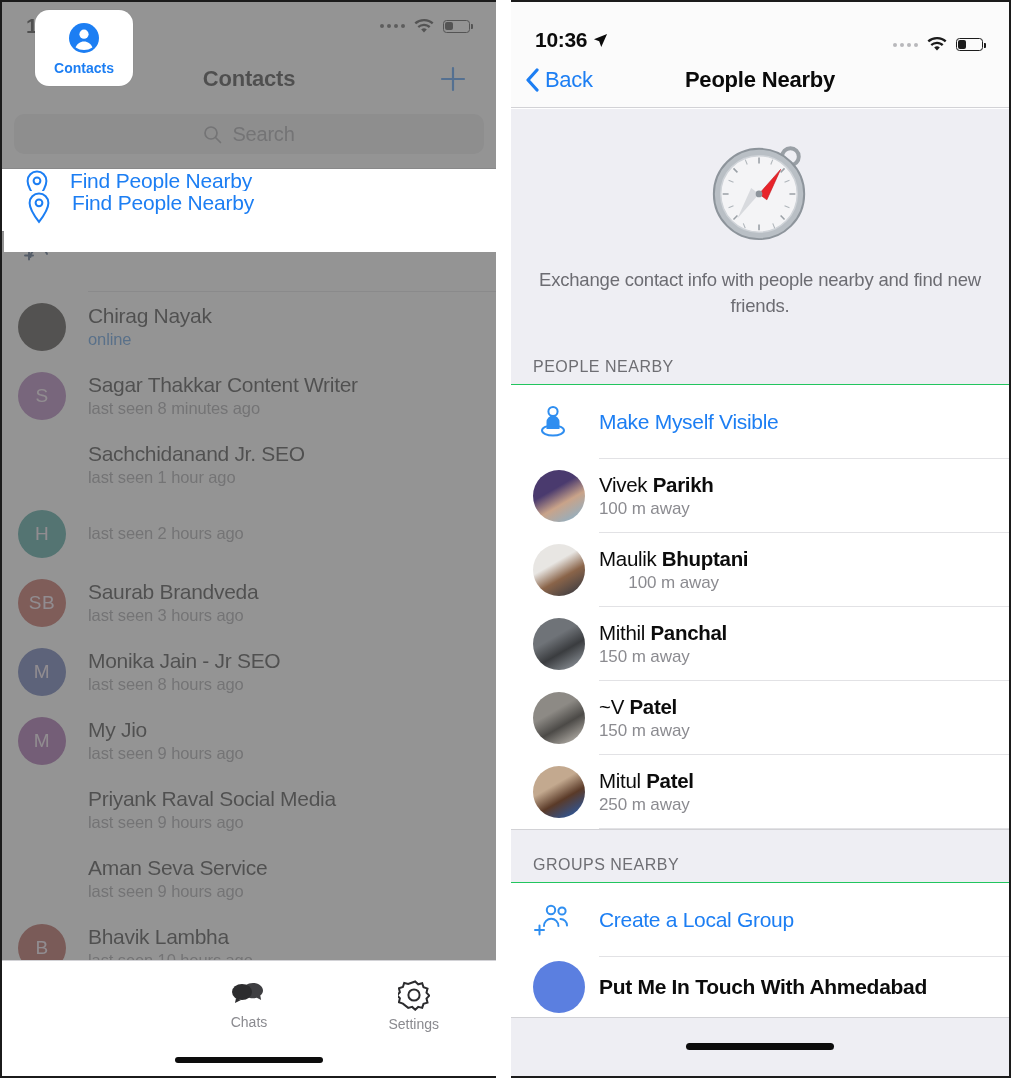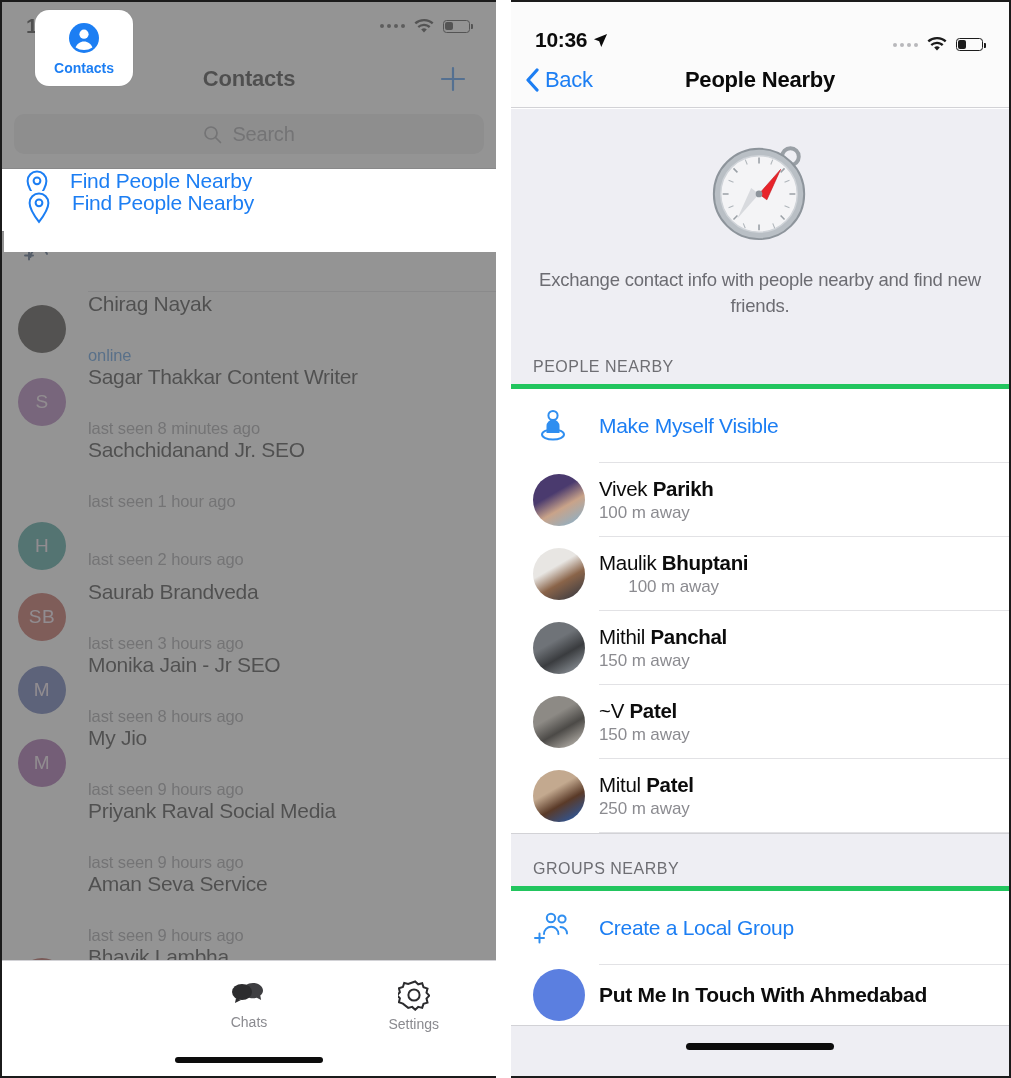--- a/index.html
+++ b/index.html
@@ -57,21 +57,21 @@
 
   .contact{ display:flex; align-items:center; min-height:69px; padding-left:16px; position:relative; background:#fff; }
   .contact .avatar{
     width:48px; height:48px; border-radius:50%; flex:none; margin-right:22px;
     display:flex; align-items:center; justify-content:center;
     color:#f2e3ef; font-size:19px; font-weight:500; letter-spacing:.5px;
   }
   .contact .avatar.blank{ background:transparent; }
   .c-text{ display:flex; flex-direction:column; gap:2px; }
   .c-name{ font-size:21px; color:#0c0c0c; letter-spacing:-.3px; }
-  .c-sub{ font-size:16.5px; color:#8b8b90; letter-spacing:-.1px;margin-top:28px; }
+  .c-sub{ font-size:16.5px; color:#8b8b90; letter-spacing:-.1px; }
   .c-sub.online{ color:#2d7fd8; }
 
   .tabbar{
     position:absolute; left:0; right:0; bottom:0; height:116px; background:#ffffff;
     border-top:1px solid #d2d2d6; z-index:40; display:flex; padding:8px 0 0;
   }
   .tab{ flex:1; display:flex; flex-direction:column; align-items:center; justify-content:flex-start; gap:5px; padding-top:10px; cursor:pointer;}
   .tab .t-label{ font-size:14px; color:#8a8a8f; }
   .tab-pill{
     position:absolute; left:33px; top:8px; width:98px; height:76px;
@@ -98,21 +98,21 @@
   .r-navbar .title{ position:absolute; left:0; right:0; text-align:center; font-size:22px; font-weight:700; color:#0a0a0a; letter-spacing:-.2px; pointer-events:none;}
 
   .r-body{ position:absolute; top:107px; left:0; right:0; bottom:0; background:#eeeef3; overflow:hidden; }
 
   .hero{ padding:28px 0 22px; display:flex; flex-direction:column; align-items:center; }
   .compass{ width:108px; height:108px; }
   .hero-text{ margin-top:22px; text-align:center; font-size:18.5px; line-height:1.42; color:#6c6c72; letter-spacing:-.2px; }
 
   .sec-head{ padding:16px 0 8px 22px; font-size:16px; color:#6e6e73; letter-spacing:.5px; }
 
-  .card{ background:#fca5a5; border-top:5px solid #22c55e; border-bottom:1px solid #d2d2d6; }
+  .card{ background:#fca5a5; border-top:1px solid #22c55e; border-bottom:1px solid #d2d2d6; }
 
   .p-row{ display:flex; align-items:center; min-height:74px; padding-left:22px; position:relative; background:#fff; }
   .p-row .sep{ position:absolute; left:88px; right:0; bottom:0; height:1px; background:#e2e2e5; }
   .p-ico{ width:66px; flex:none; display:flex; align-items:center; }
   .p-link{ font-size:21px; color:#1c7ef3; letter-spacing:-.3px; }
   .p-avatar{ width:52px; height:52px; border-radius:50%; flex:none; margin-right:14px; overflow:hidden; }
   .p-text{ display:flex; flex-direction:column; gap:2px; }
   .p-name{ font-size:20.5px; color:#0c0c0c; letter-spacing:-.3px; }
   .p-name b{ font-weight:700; }
   .p-dist{ font-size:17px; color:#8b8b90; letter-spacing:-.1px; }

